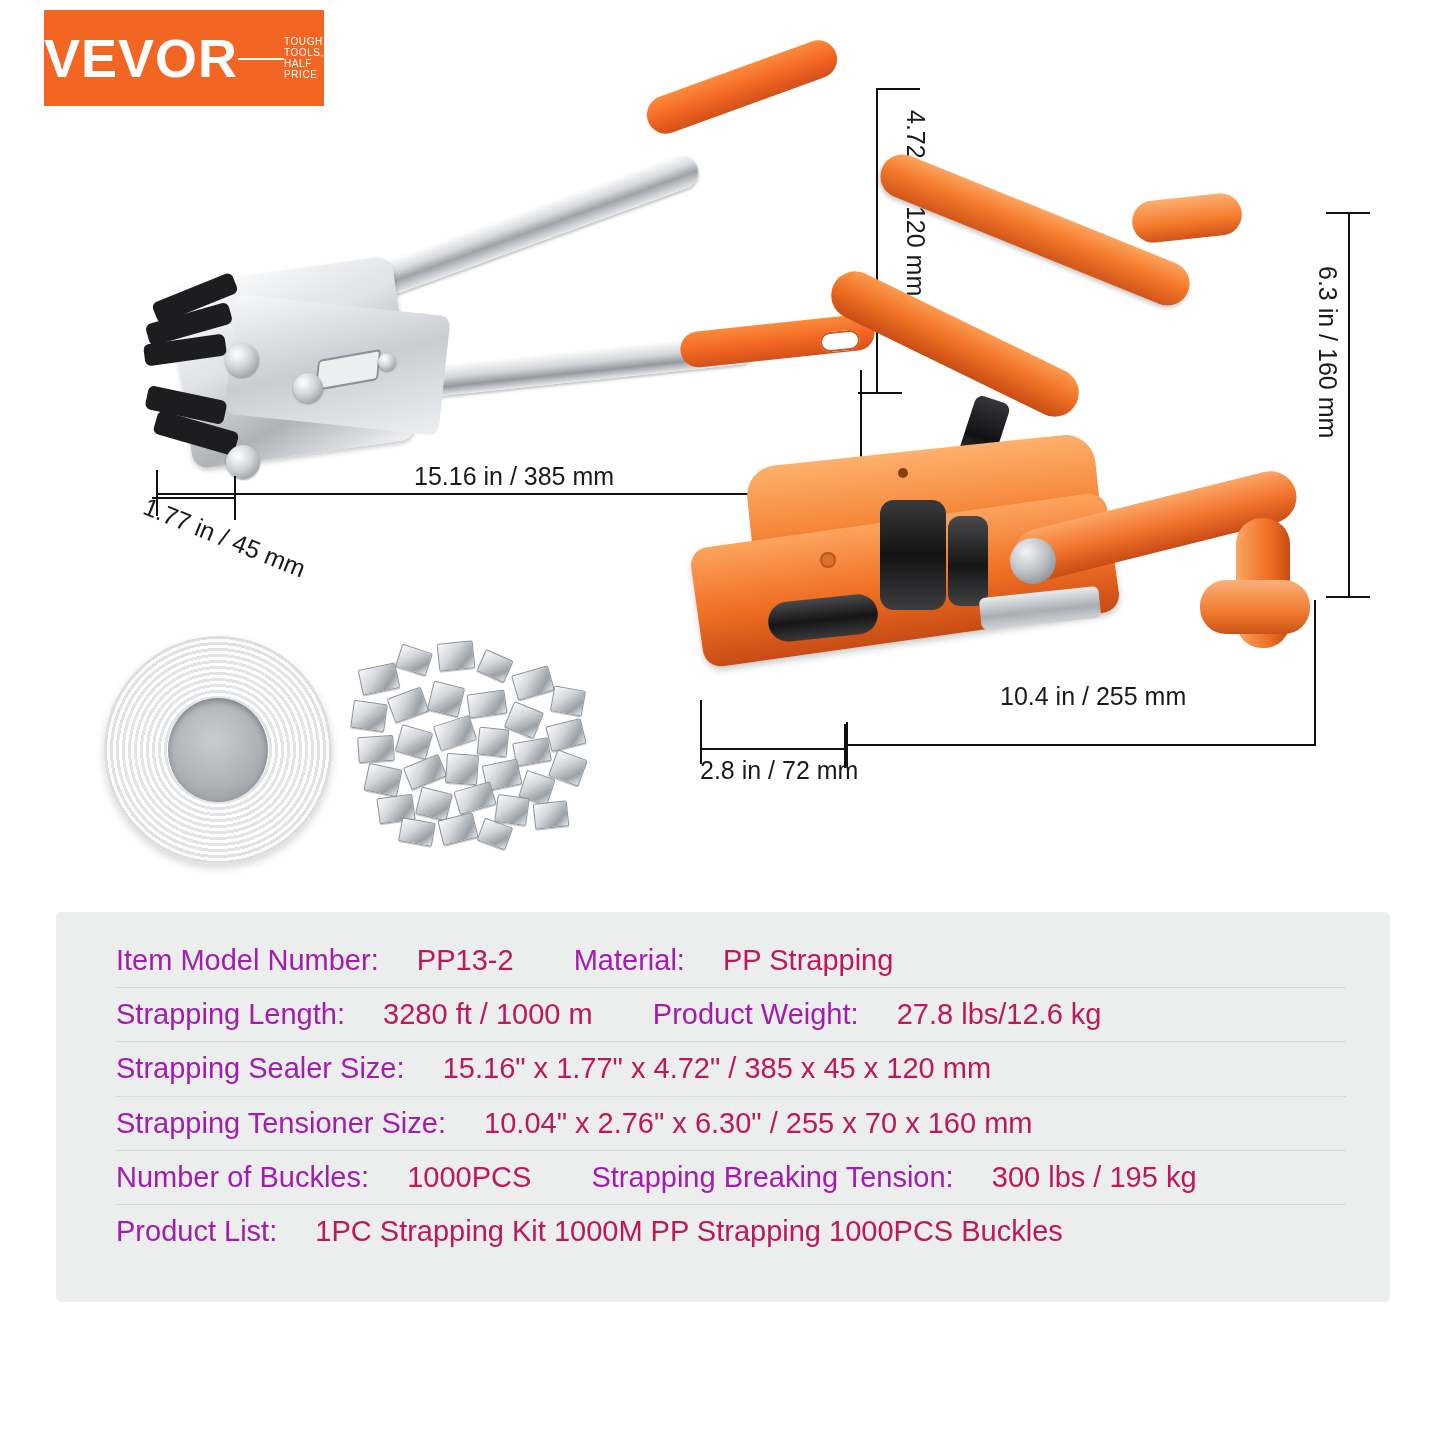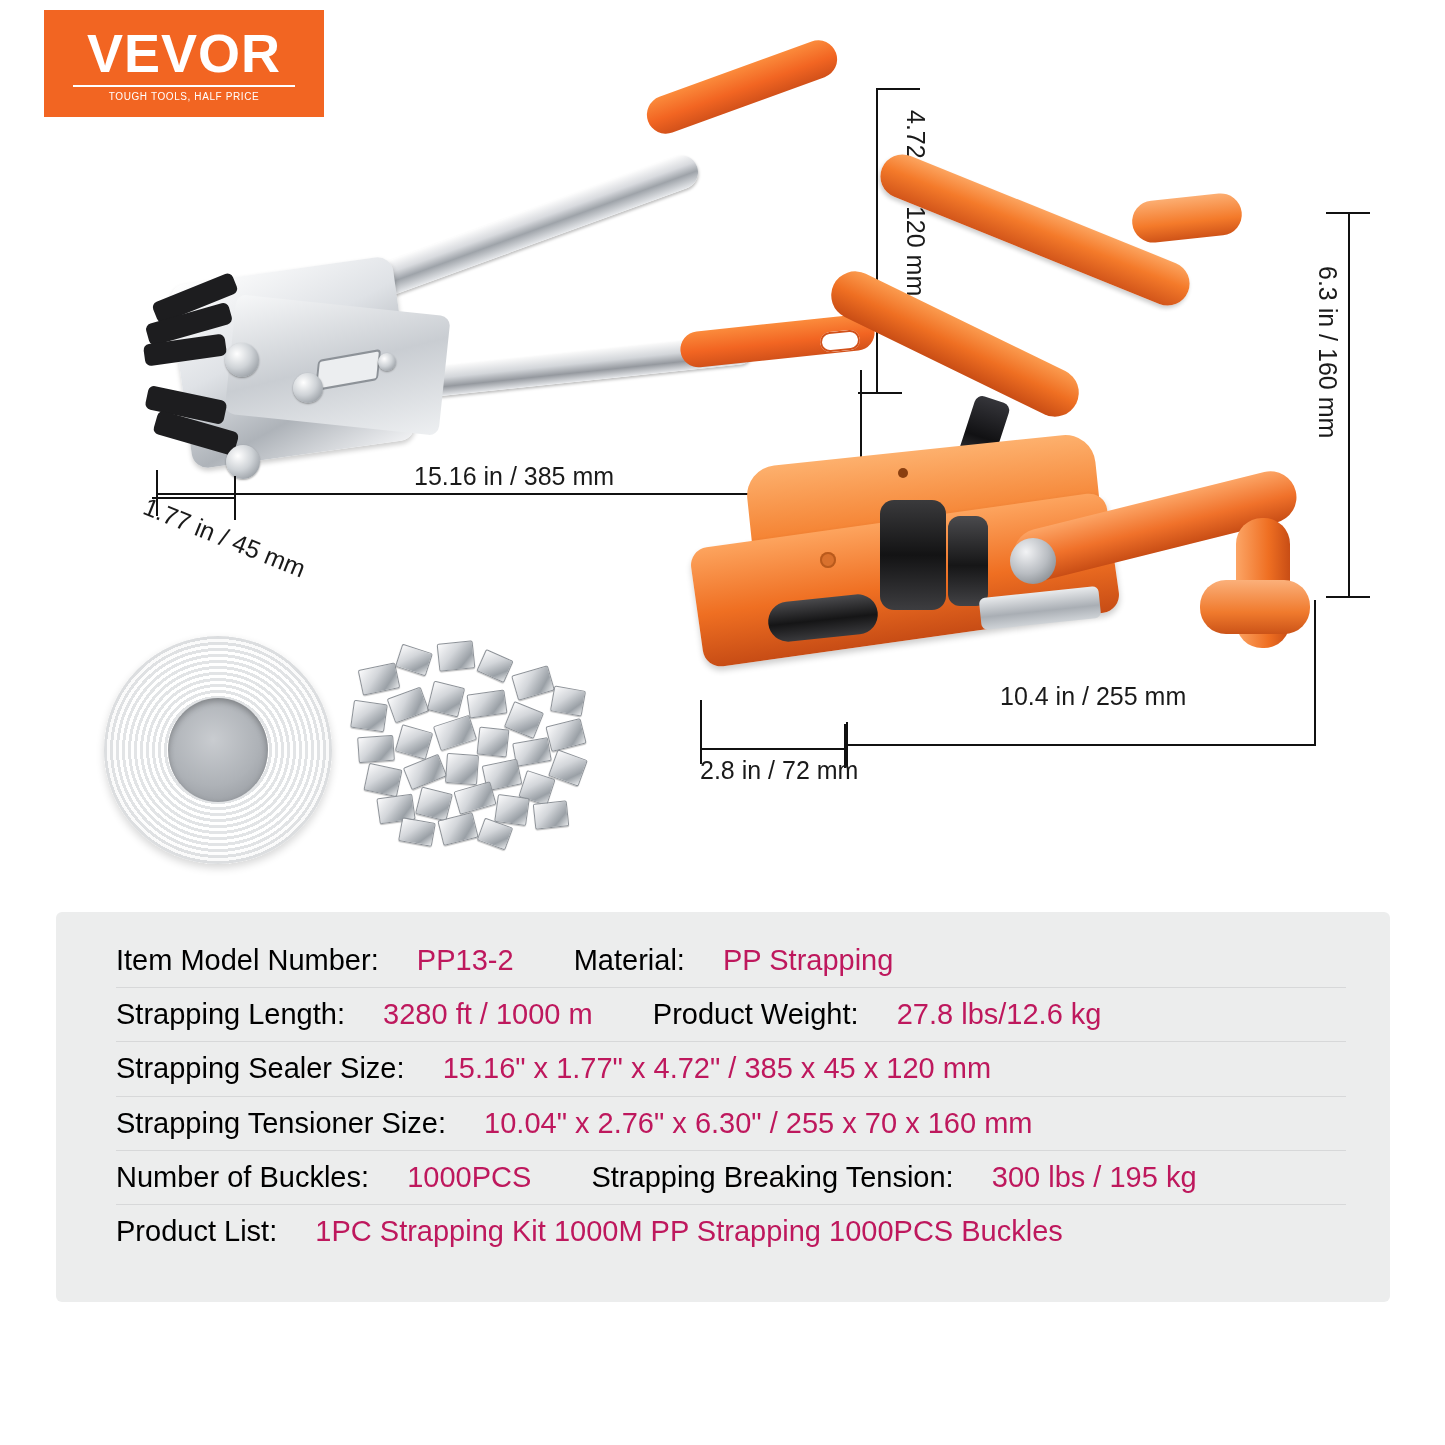--- a/index.html
+++ b/index.html
@@ -20,24 +20,24 @@
     width: 1445px;
     height: 1445px;
   }
 
   
   .logo-box {
     position: absolute;
     left: 44px;
     top: 10px;
     width: 280px;
-    height: 107px;
+    height: 96px;
     background: #f26522;
     display: flex;
-    flex-direction: column;
+    flex-direction: row;
     align-items: center;
     justify-content: center;
   }
   .logo-word {
     color: #ffffff;
     font-size: 54px;
     font-weight: bold;
     letter-spacing: 1px;
     line-height: 1;
     font-family: "Liberation Sans", sans-serif;
@@ -377,21 +377,21 @@
   }
   .spec-row {
     border-bottom: 1px solid #d7d8d9;
     padding: 9px 0 10px 0;
     font-size: 29px;
     line-height: 1.18;
     color: #2a2a2a;
     white-space: nowrap;
   }
   .spec-row:last-child { border-bottom: none; }
-  .lbl { color: #000000; }
+  .lbl { color: #a21caf; }
   .val { color: #be185d; }
   .sp { display: inline-block; width: 22px; }
 </style>
 </head>
 <body>
 
 <div class="stage">
 
   <div class="logo-box">
     <div class="logo-word">VEVOR</div>

